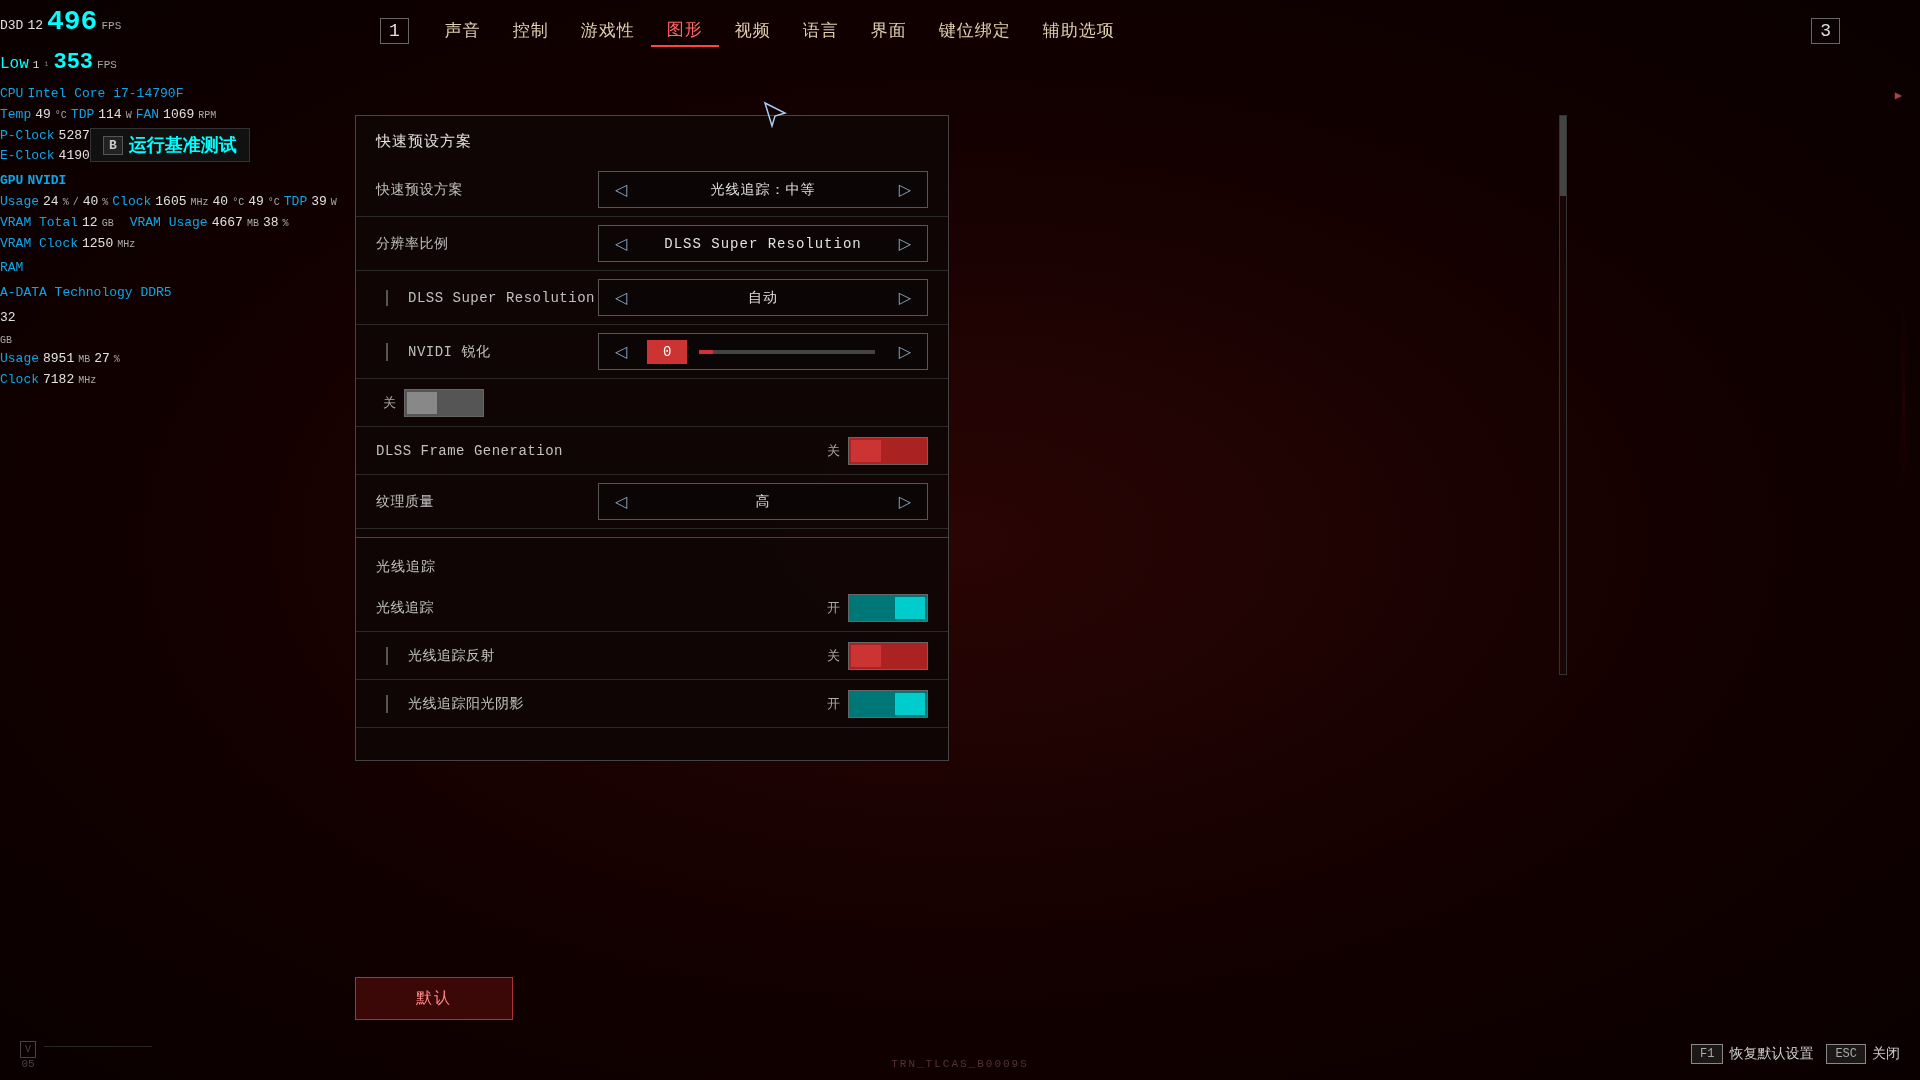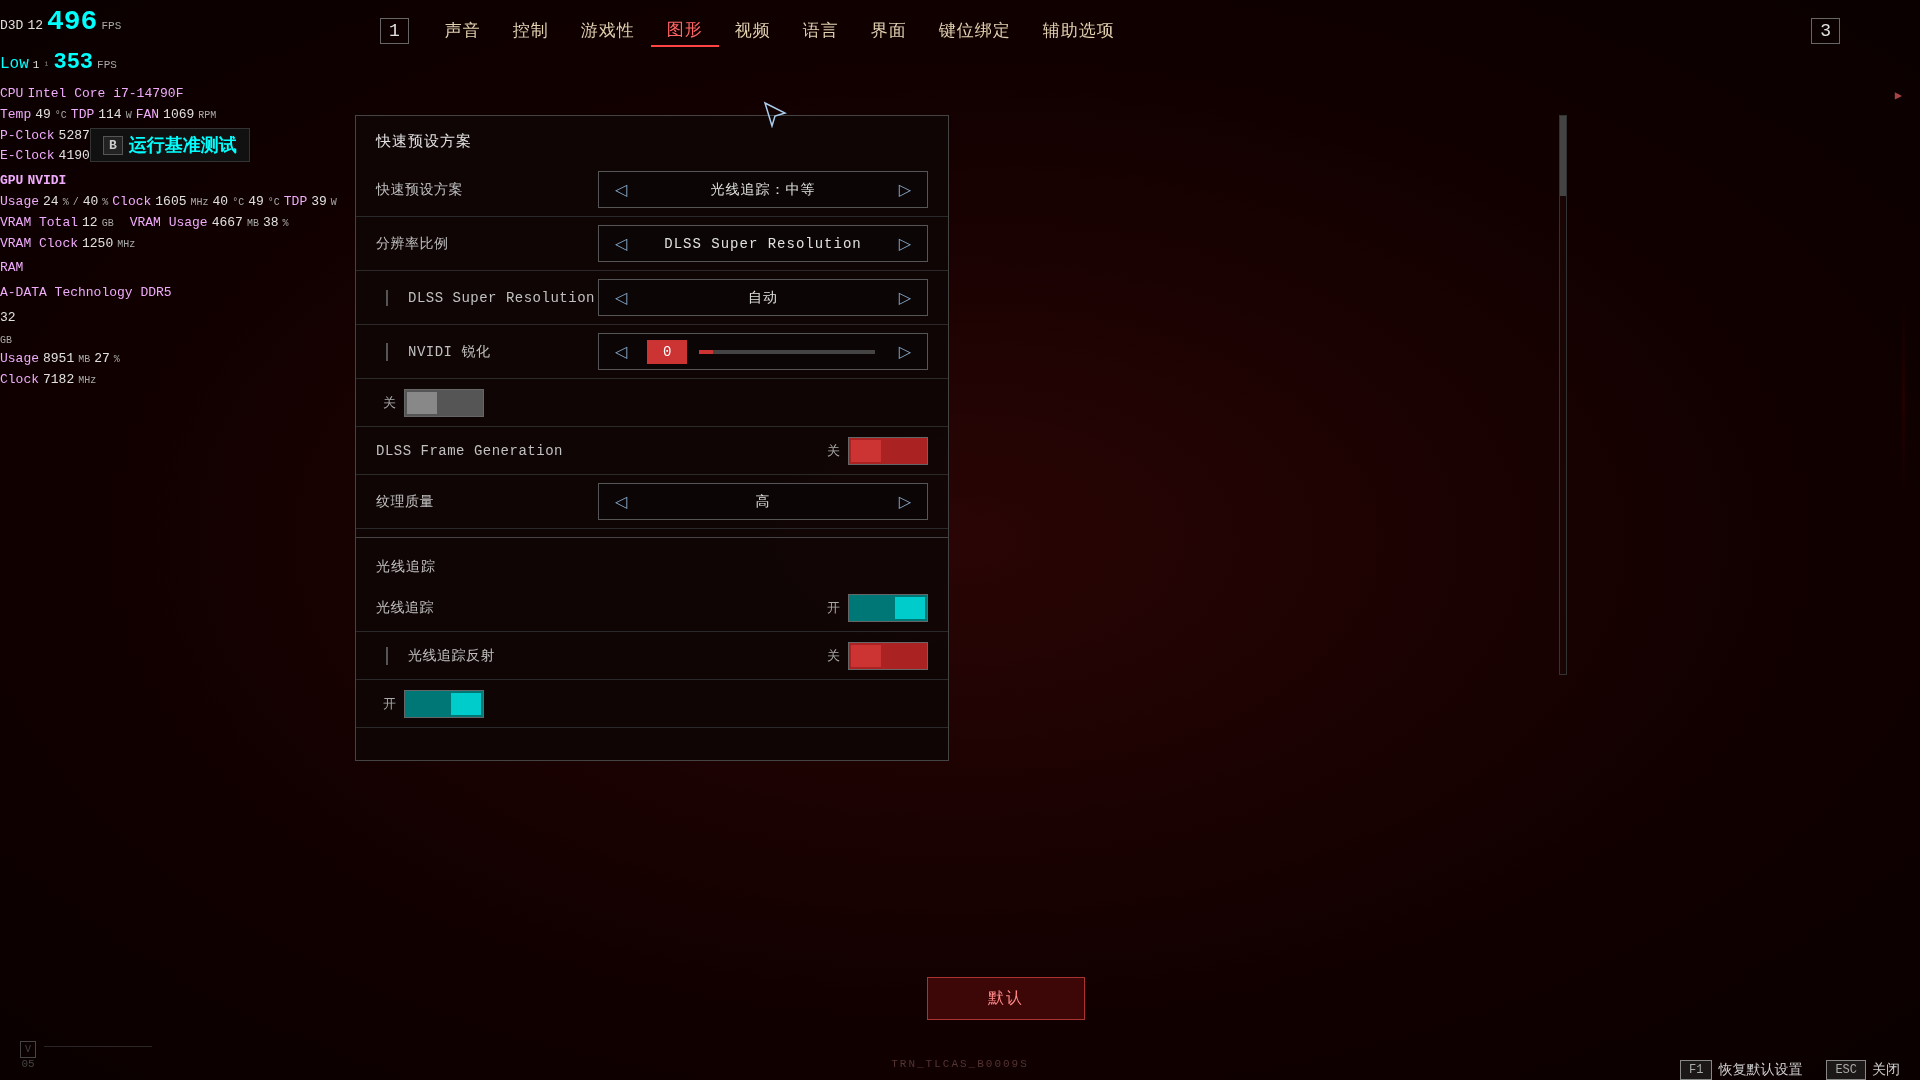--- a/index.html
+++ b/index.html
@@ -24,21 +24,21 @@
       position: absolute;
       top: 0;
       left: 0;
       padding: 0;
       font-size: 13px;
       line-height: 1.6;
       z-index: 10;
     }
 
     .hud-line { display: flex; align-items: baseline; gap: 4px; flex-wrap: wrap; }
-    .hud-cyan { color: #f0abfc; }
+    .hud-cyan { color: #0ea5e9; }
     .hud-white { color: #e0e0e0; }
     .hud-small { font-size: 10px; color: #aaa; }
     .hud-fps { color: #00ffff; font-size: 28px; font-weight: bold; text-align: right; }
     .hud-fps-label { color: #aaa; font-size: 11px; }
     .hud-low { color: #00ffff; font-size: 16px; }
 
     
     .benchmark-tooltip {
       position: absolute;
       top: 128px;
@@ -262,42 +262,42 @@
       letter-spacing: 1px;
     }
 
     
     .default-btn-area {
       position: absolute;
       bottom: 60px;
       left: 355px;
       width: 730px;
       display: flex;
-      justify-content: flex-end;
+      justify-content: flex-start;
       z-index: 10;
     }
     .default-btn {
       border: 1px solid #aa3333;
       background: rgba(80,10,10,0.7);
       color: #ff8888;
       font-size: 16px;
       padding: 10px 60px;
       cursor: pointer;
       letter-spacing: 2px;
       font-family: 'Courier New', monospace;
     }
 
     
     .bottom-bar {
       position: absolute;
-      bottom: 0;
+      bottom: 16px;
       right: 20px;
       display: flex;
       align-items: center;
-      gap: 24px;
+      gap: 13px;
       z-index: 10;
       margin-top: 10px;
     }
     .bottom-key {
       display: flex;
       align-items: center;
       gap: 6px;
       color: #cccccc;
       font-size: 14px;
     }
@@ -584,20 +584,21 @@
 
   <div class="panel-row">
     <span class="panel-row-label sub">光线追踪反射</span>
     <div class="toggle-ctrl">
       <span class="toggle-label">关</span>
       <div class="toggle-switch off-red"></div>
     </div>
   </div>
 
   <div class="panel-row">
+    <span class="panel-row-label sub">光线追踪阳光阴影</span>
     <div class="toggle-ctrl">
       <span class="toggle-label">开</span>
       <div class="toggle-switch on-cyan"></div>
     </div>
   </div>
 </div>
 
 <div class="default-btn-area">
   <button class="default-btn">默认</button>
 </div>

